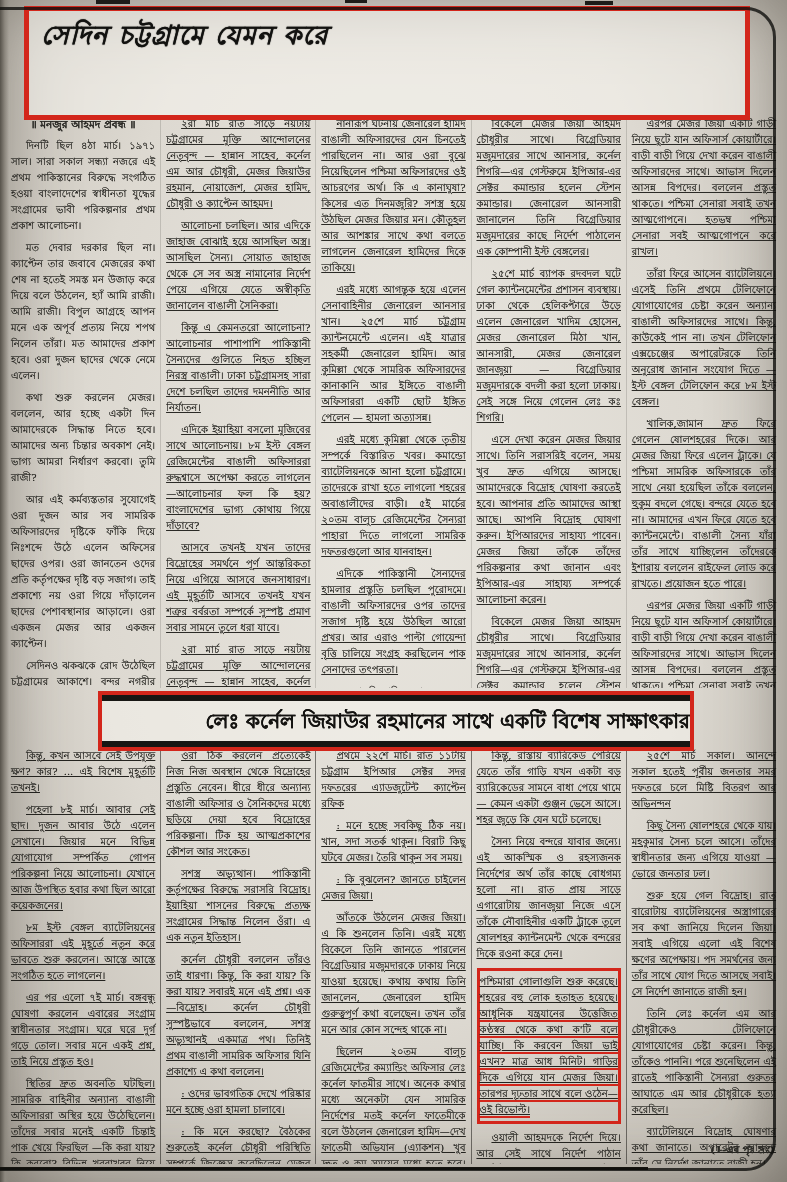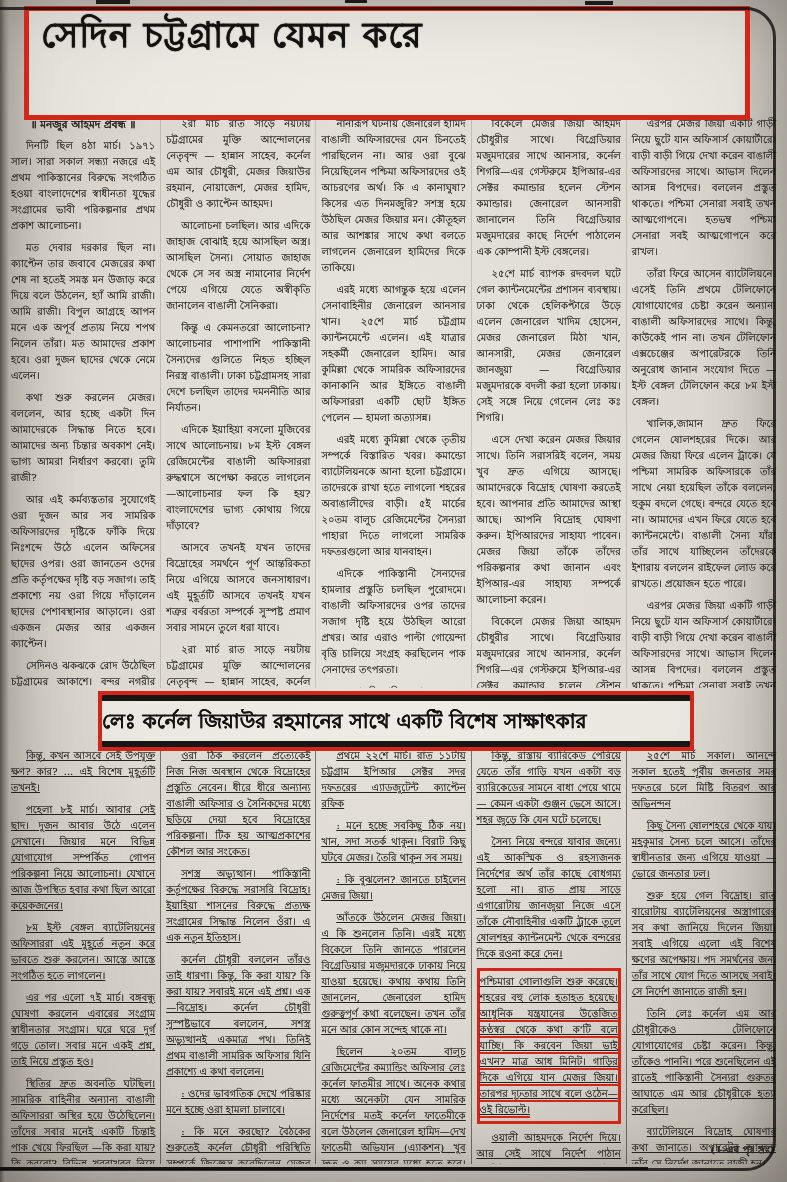--- a/index.html
+++ b/index.html
@@ -22,45 +22,45 @@
     pointer-events:none;z-index:6;
   }
   .mark{position:absolute;background:#1c1b18;z-index:6;}
   
   .main-headline-box{
     position:absolute;left:24px;top:6px;width:716px;height:104px;
     border:5px solid #d3261b;background:rgba(248,246,240,.55);
     z-index:4;overflow:hidden;
   }
   .main-headline-box .l1,.main-headline-box .l2{
-    font-weight:700;font-size:35px;line-height:48px;white-space:nowrap;
-    letter-spacing:1px;color:#121210;text-shadow:0 0 1px #121210;
+    font-weight:700;font-size:26px;line-height:48px;white-space:nowrap;
+    letter-spacing:1px;color:#121210;text-shadow:0 0 1px #121210;font-style:italic;
   }
   .main-headline-box .l1{padding-left:12px;}
   .main-headline-box .l2{padding-left:118px;}
   .interview-headline-box{
     position:absolute;left:98px;top:691px;width:588px;height:52px;
     border:4px solid #d3261b;background:rgba(248,246,240,.5);
     z-index:4;display:flex;flex-direction:column;justify-content:space-between;
   }
   .interview-headline-box .bar{height:6px;background:#171613;}
   .interview-headline-box .txt{
-    text-align:left;font-weight:700;font-size:20px;line-height:24px;
+    text-align:right;font-weight:700;font-size:20px;line-height:24px;
     color:#141311;text-shadow:0 0 .5px #141311;white-space:nowrap;overflow:hidden;
   }
   
   .section{position:absolute;left:6px;right:6px;display:flex;z-index:2;}
   .section.top{top:116px;height:572px;}
   .section.bottom{top:748px;height:416px;text-decoration:underline;}
   .col{
     flex:1 1 0;overflow:hidden;padding:0 5px;position:relative;
     font-size:10px;line-height:16px;text-align:justify;
     color:#2b2a26;text-shadow:0 0 .6px rgba(43,42,38,.8);
   }
-  .section.top .col + .col{border-left:1px solid rgba(30,28,24,.16);}
+  .section.top .col + .col{border-left:1px solid rgba(30,28,24,.16);text-decoration:underline;}
   .section.bottom .col + .col{border-left:1px solid rgba(25,23,20,.55);}
   .col p{margin:0 0 6px 0;text-indent:15px;}
   .byline{
     text-align:center;font-weight:700;font-size:10.5px;margin:0 0 5px 0;
     text-indent:0 !important;
   }
   .highlight-box{
     border:3px solid #d3261b;padding:3px 0;margin:2px 0 6px 0;
   }
   .highlight-box .u{

